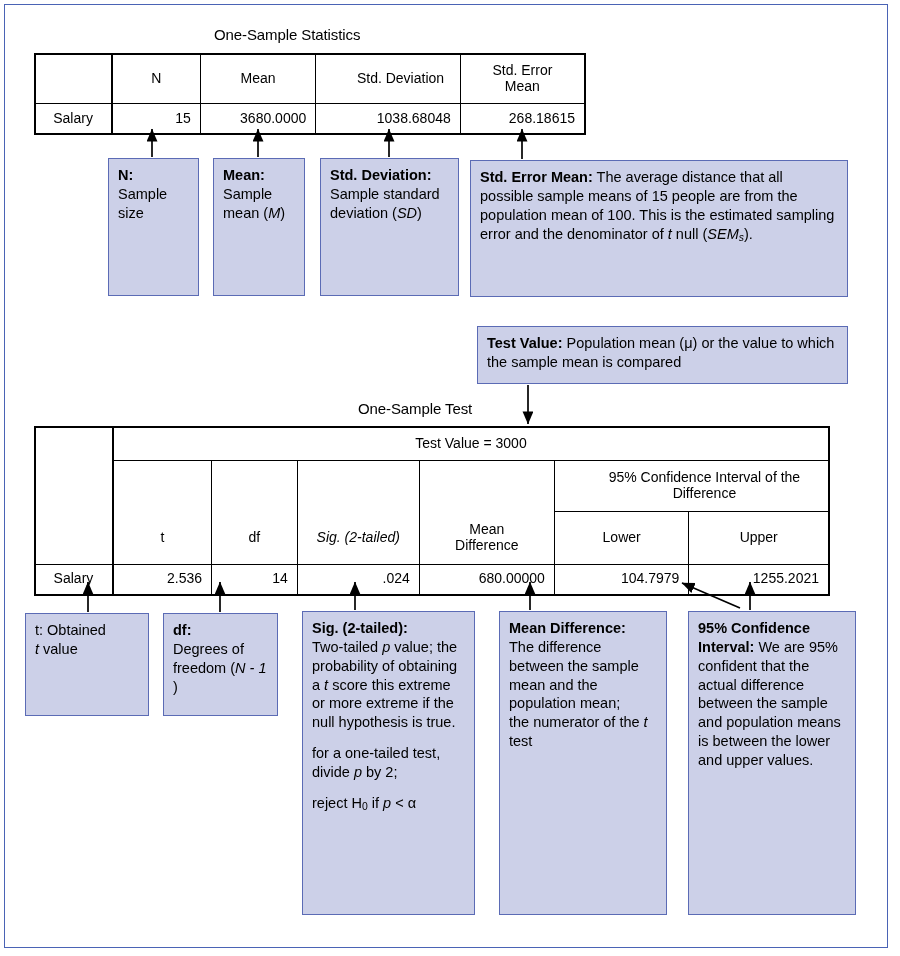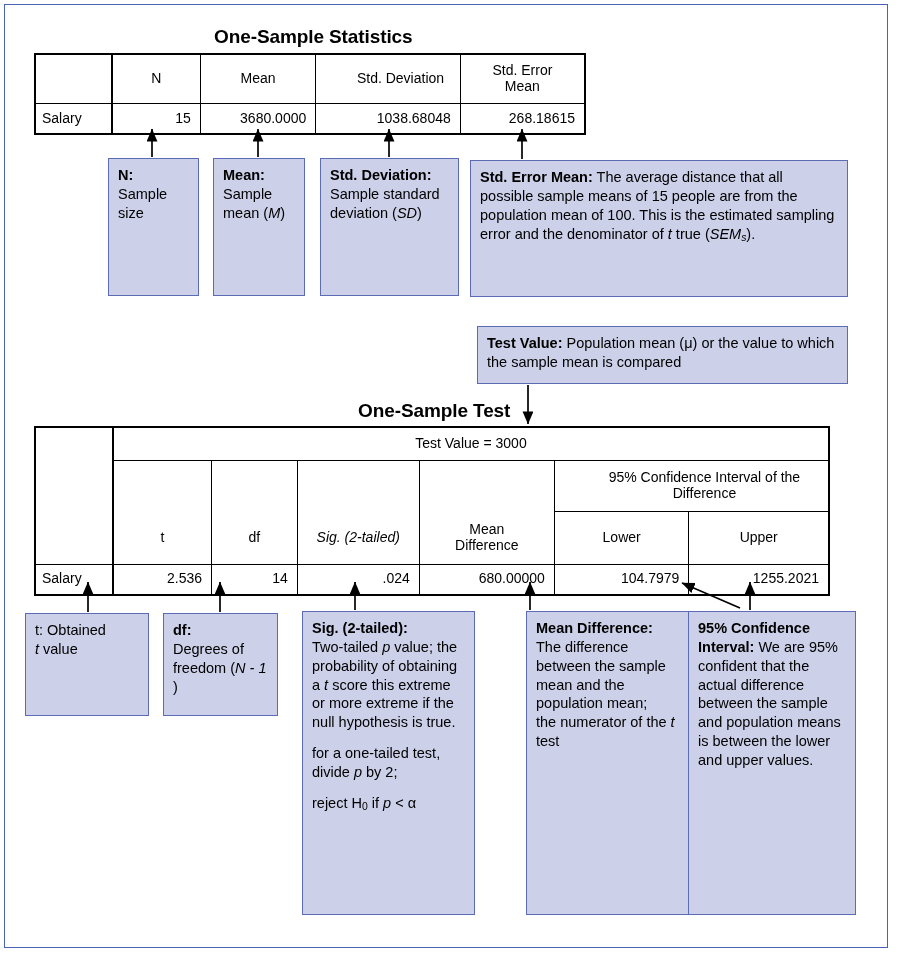--- a/index.html
+++ b/index.html
@@ -27,22 +27,22 @@
     width: 884px;
     height: 944px;
     border: 1.5px solid #4a63b5;
     box-sizing: border-box;
     pointer-events: none;
   }
 
   
   .tbl-title {
     position: absolute;
-    font-weight: bold;
-    font-size: 19px;
+    font-weight: normal;
+    font-size: 15px;
     letter-spacing: -0.1px;
     white-space: nowrap;
   }
 
   
   .spss {
     position: absolute;
     border-collapse: collapse;
     background: #ffffff;
     font-size: 14px;
@@ -53,21 +53,21 @@
     vertical-align: middle;
     text-align: center;
     line-height: 1.12;
     font-size: 14px;
   }
   .spss .outer-top    { border-top-width: 2.5px; }
   .spss .outer-bottom { border-bottom-width: 2.5px; padding-left: 16px; }
   .spss .outer-left   { border-left-width: 2.5px; }
   .spss .outer-right  { border-right-width: 2.5px; }
   .spss .num  { text-align: right; padding-right: 9px; }
-  .spss .rowlabel { text-align: left; padding-left: 6px; }
+  .spss .rowlabel { text-align: center; padding-left: 6px; }
   .spss .blank { border-right-width: 2.5px; }
 
   
   .callout {
     position: absolute;
     background: #ccd0e8;
     border: 1.2px solid #5b6bb5;
     box-sizing: border-box;
     font-size: 14.5px;
     line-height: 1.30;
@@ -124,21 +124,21 @@
 
   <div class="callout" style="left:320px; top:158px; width:139px; height:138px;">
     <p><b>Std. Deviation:</b><br><span>Sample standard deviation (</span><i>SD</i><span>)</span></p>
   </div>
 
   <div class="callout" style="left:213px; top:158px; width:92px; height:138px;">
     <p><b>Mean:</b><br><span>Sample mean (</span><i>M</i><span>)</span></p>
   </div>
 
   <div class="callout" style="left:470px; top:160px; width:378px; height:137px;">
-    <p><b>Std. Error Mean:</b><span> The average distance that all possible sample means of 15 people are from the population mean of 100. This is the estimated sampling error and the denominator of </span><i>t</i><span> true (</span><i>SEM</i><i><sub>s</sub></i><span>).</span></p>
+    <p><b>Std. Error Mean:</b><span> The average distance that all possible sample means of 15 people are from the population mean of 100. This is the estimated sampling error and the denominator of </span><i>t</i><span> null (</span><i>SEM</i><i><sub>s</sub></i><span>).</span></p>
   </div>
 
   <div class="callout" style="left:477px; top:326px; width:371px; height:58px;">
     <p><b>Test Value:</b><span> Population mean (</span><span>μ</span><span>) or the value to which the sample mean is compared</span></p>
   </div>
 
   <div class="tbl-title" style="left:358px; top:400px;">One-Sample Test</div>
 
   <table class="spss" style="left:34px; top:426px; width:796px;">
 
@@ -190,21 +190,21 @@
   <div class="callout" style="left:163px; top:613px; width:115px; height:103px;">
     <p><b>df:</b><br><span>Degrees of freedom (</span><i>N - 1</i><span> )</span></p>
   </div>
 
   <div class="callout" style="left:302px; top:611px; width:173px; height:304px;">
     <p><b>Sig. (2-tailed):</b><br><span>Two-tailed </span><i>p</i><span> value; the probability of obtaining a </span><i>t</i><span> score this extreme or more extreme if the null hypothesis is true.</span></p>
     <p><span>for a one-tailed test, divide </span><i>p</i><span> by 2;</span></p>
     <p><span>reject H</span><sub>0</sub><span> if </span><i>p</i><span> &lt; </span><span>α</span></p>
   </div>
 
-  <div class="callout" style="left:526px; top:611px; width:168px; height:304px;">
+  <div class="callout" style="left:499px; top:611px; width:168px; height:304px;">
     <p><b>Mean Difference:</b><br><span>The difference between the sample mean and the population mean;</span><br><span>the numerator of the </span><i>t</i><span> test</span></p>
   </div>
 
   <div class="callout" style="left:688px; top:611px; width:168px; height:304px;">
     <p><b>95% Confidence Interval:</b><span> We are 95% confident that the actual difference between the sample and population means is between the lower and upper values.</span></p>
   </div>
 
   <svg id="arrows" viewBox="0 0 900 956">
     <defs>
       <marker id="ah" markerWidth="9" markerHeight="9" refX="7.4" refY="3.2" orient="auto" markerUnits="strokeWidth">

